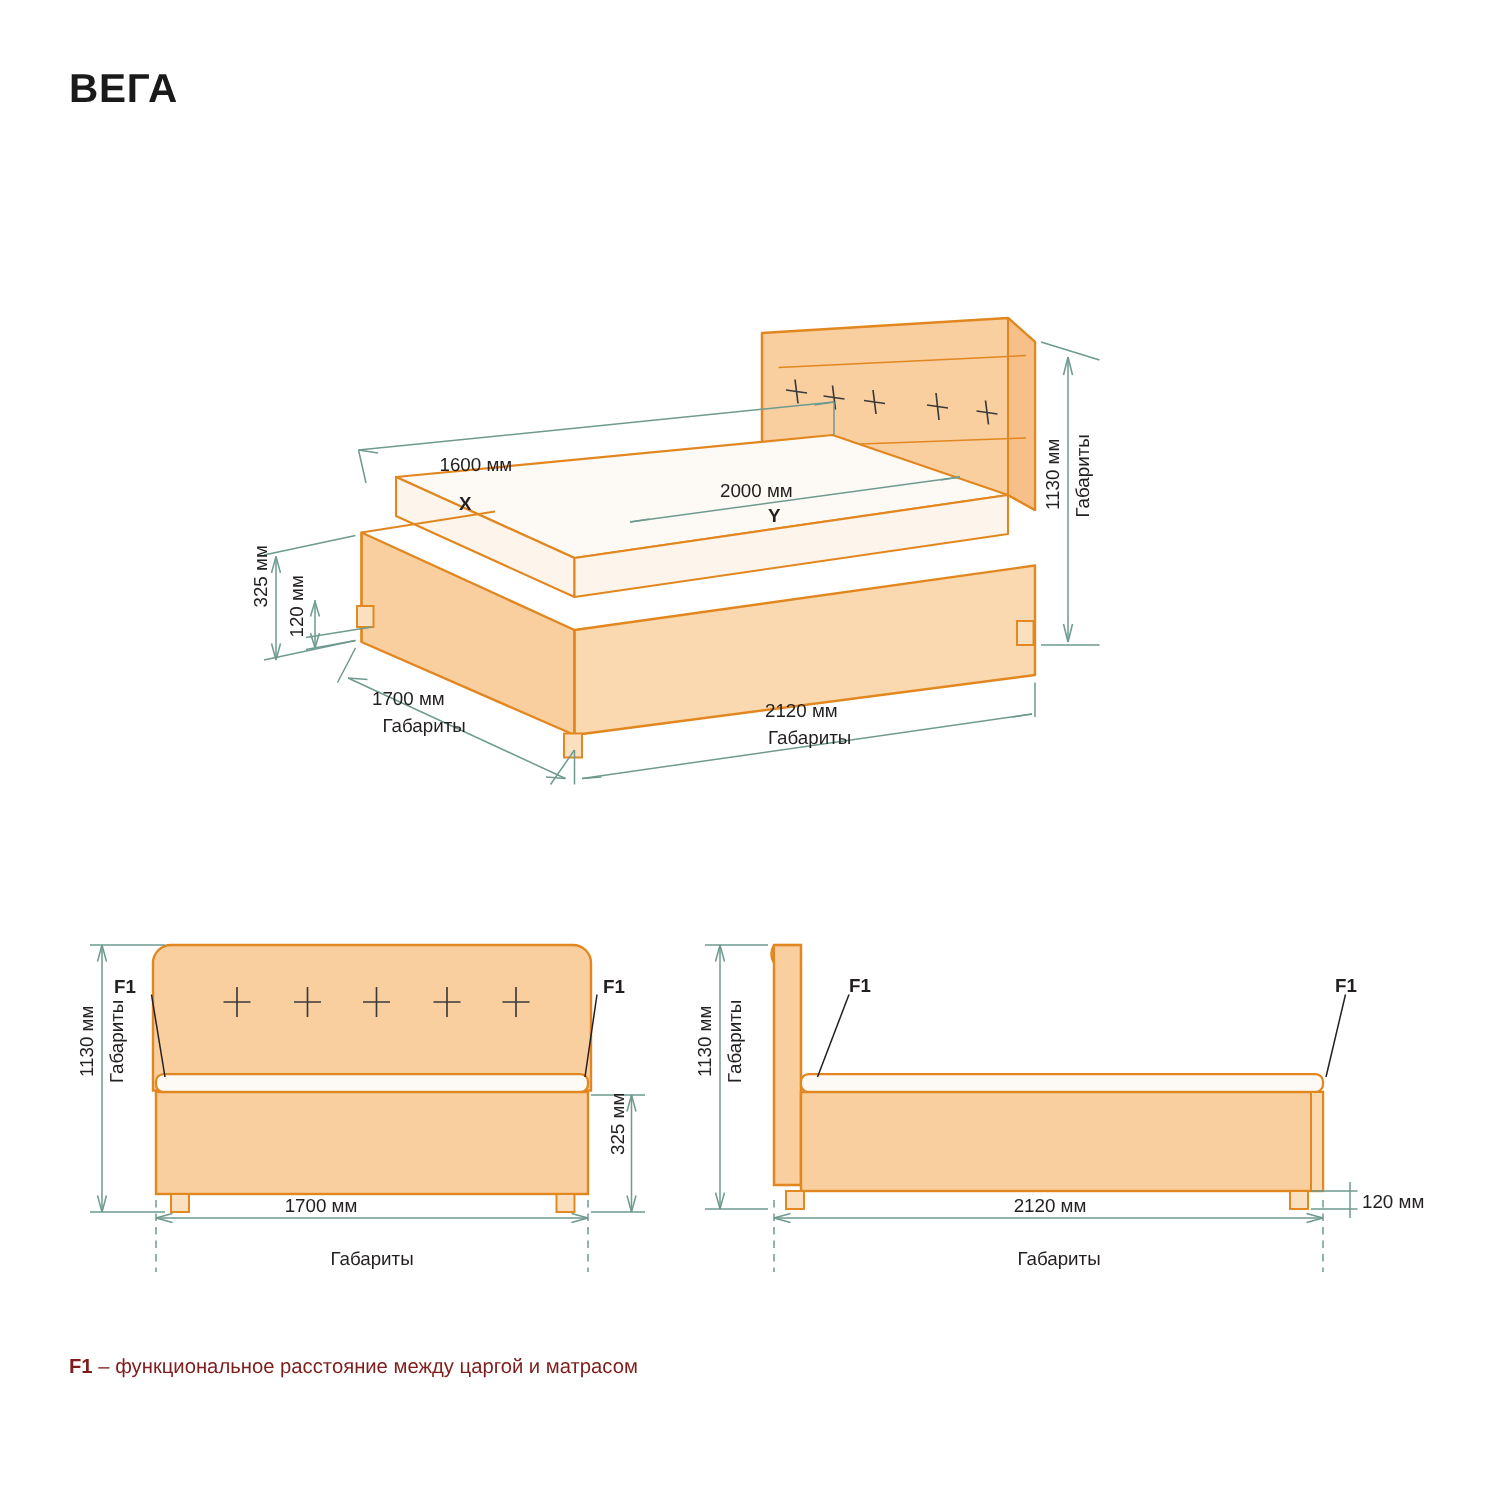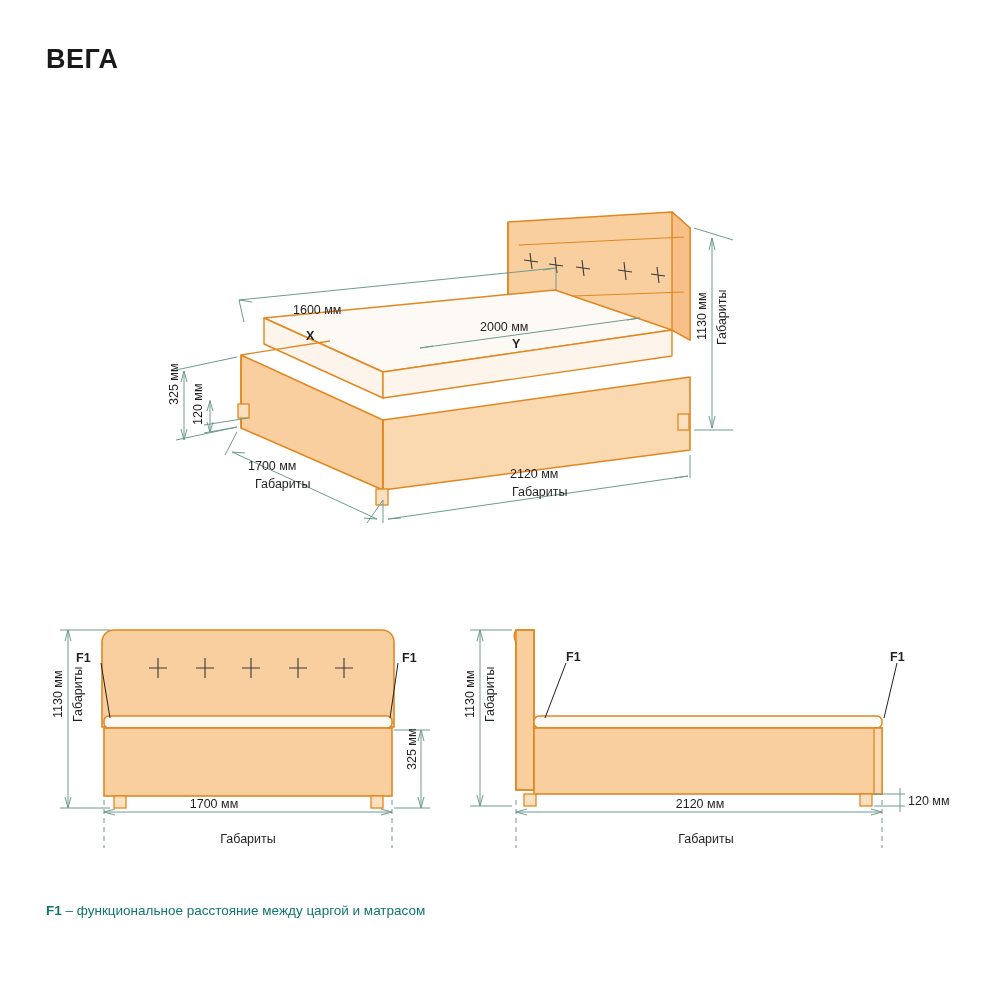--- a/index.html
+++ b/index.html
@@ -44,21 +44,21 @@
   .lbl-b {
     font-family: "Liberation Sans", sans-serif;
     font-size: 12.5px;
     font-weight: bold;
     fill: #231f20;
   }
   .footnote {
     position: absolute;
     left: 46px;
     font-size: 13.5px;
-    color: #0f766e;
+    color: #7f1d1d;
     white-space: nowrap;
   }
   #footnote1 { top: 903px; }
   #footnote2 { top: 924px; }
   .footnote b { font-weight: bold; }
 </style>
 </head>
 <body>
 
 <div class="page">

